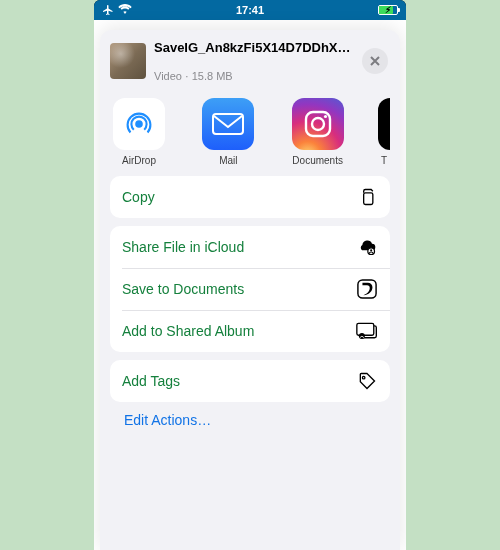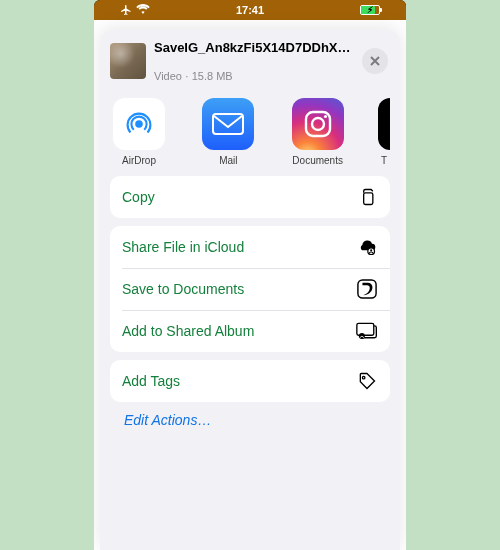--- a/index.html
+++ b/index.html
@@ -1,20 +1,20 @@
 <!DOCTYPE html>
 <html><head>
 <meta charset="utf-8">
 <style>
   * { box-sizing: border-box; margin: 0; padding: 0; font-family: -apple-system, "SF Pro Text", "Helvetica Neue", Arial, sans-serif; -webkit-font-smoothing: antialiased; }
   body { width: 500px; height: 550px; background: #c4e0c4; overflow: hidden; display: flex; justify-content: center; }
   .phone { width: 312px; height: 550px; background: #000; border-radius: 6px 6px 0 0; overflow: hidden; position: relative; }
 
   
-  .status-bar { height: 20px; background: #a16207; color: #fff; display: flex; align-items: center; justify-content: space-between; padding: 0 26px; font-size: 11px; font-weight: 600; }
+  .status-bar { height: 20px; background: #0369a1; color: #fff; display: flex; align-items: center; justify-content: space-between; padding: 0 8px; font-size: 11px; font-weight: 600; }
   .status-left, .status-right { display: flex; align-items: center; gap: 4px; }
   .status-center { position: absolute; left: 50%; transform: translateX(-50%); }
   .airplane svg { display:block;}
   .battery { display:flex; align-items:center; gap:2px;}
   .battery-shell { width: 20px; height: 10px; border: 1px solid #fff; border-radius: 2px; position: relative; display:flex; align-items:center;}
   .battery-shell::after{content:""; position:absolute; right:-3px; top:2px; width:2px; height:4px; background:#fff; border-radius:0 1px 1px 0;}
   .battery-fill { background:#3ddc5c; height:100%; width:80%; border-radius:1px;}
   .bolt { position:absolute; left:6px; top:-1px; font-size:9px; color:#000;}
 
   
@@ -49,21 +49,21 @@
   .actions { padding: 0 10px 8px 10px; }
   .card { background:#fff; border-radius: 10px; overflow:hidden;}
   .row { height: 42px; display:flex; align-items:center; justify-content:space-between; padding: 0 12px; position:relative;}
   .row + .row::before { content:""; position:absolute; left:12px; right:0; top:0; height:1px; background:#e2e2e6;}
   .row-label { font-size: 14px; color:#15803d; }
   .row-icon { display:flex; align-items:center; justify-content:center; width:22px; height:22px; color:#000;}
   .gap { height:8px; }
   .highlight { position:absolute; inset:-3px; border:3px solid #ff3b30; pointer-events:none; z-index:1;}
   .row.hl { position:relative; }
 
-  .edit-row { padding: 10px 14px 16px 14px; font-size:14px; color:#1173e6;font-style:italic;}
+  .edit-row { padding: 10px 14px 16px 14px; font-size:14px; color:#1173e6;}
 
   
 </style>
 </head>
 <body>
 
 <div class="phone">
 
   <div class="status-bar">
     <div class="status-left">

